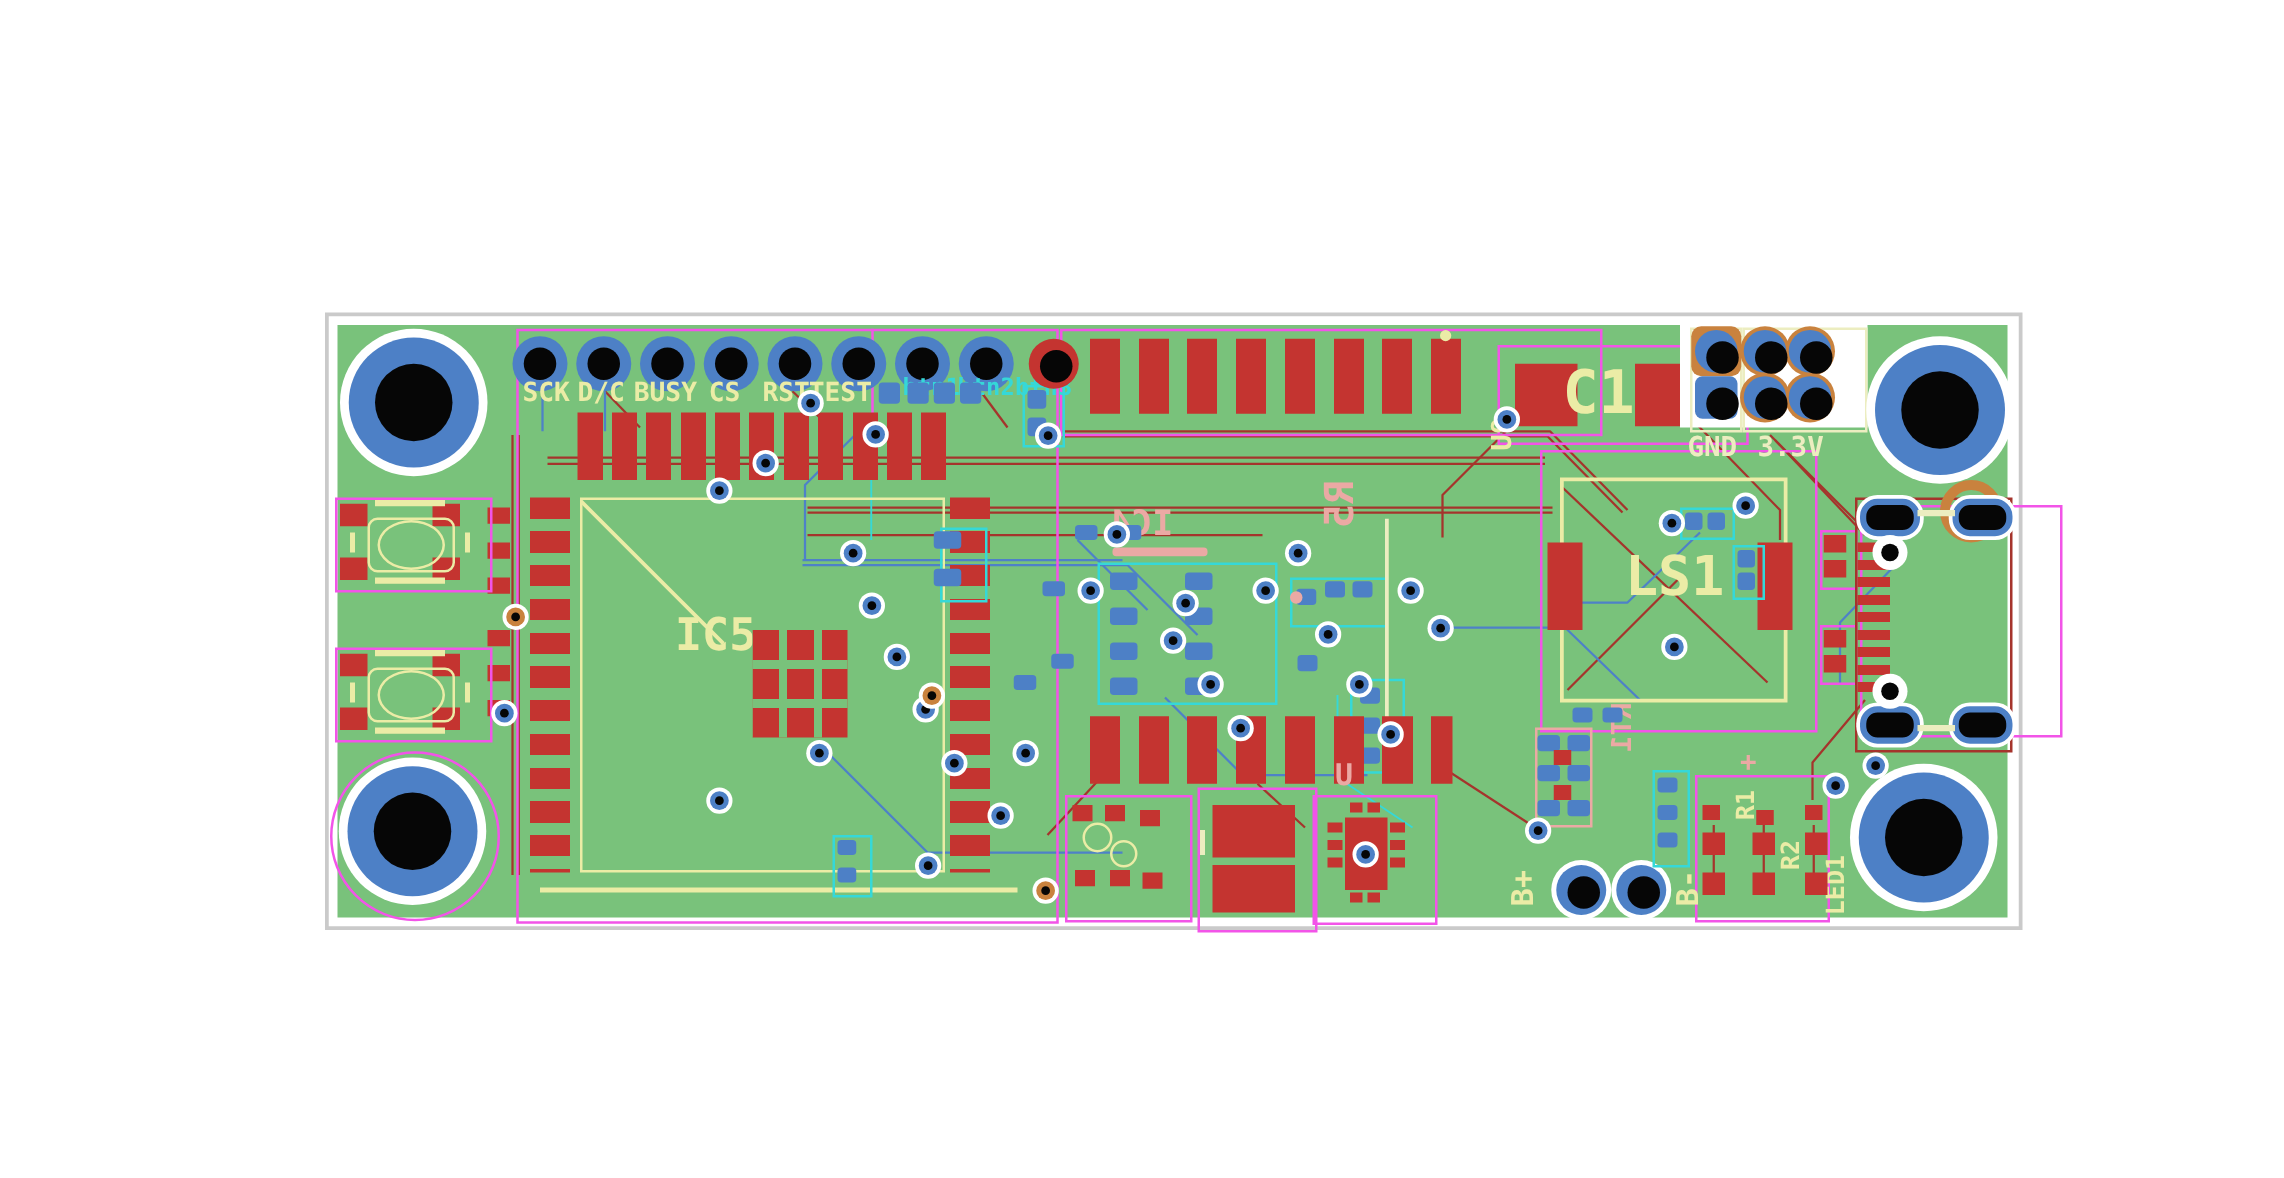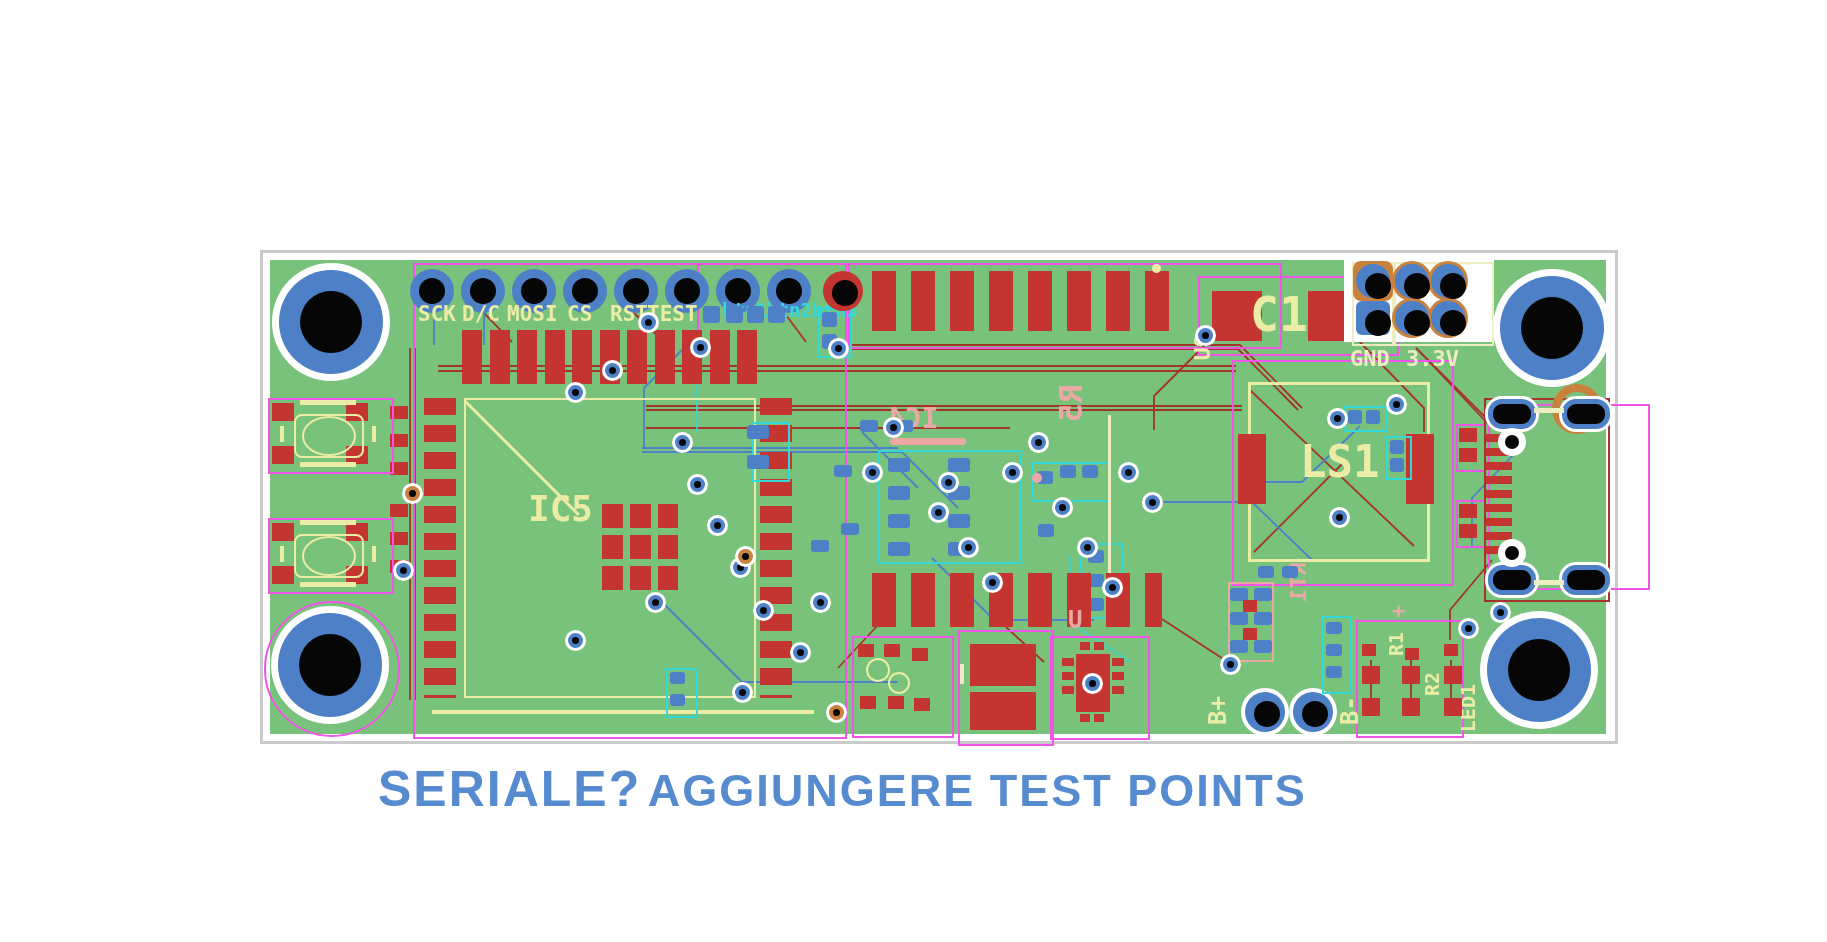--- a/index.html
+++ b/index.html
@@ -110,42 +110,42 @@
     <i class="pin" style="left:461px;top:269px"></i>
     <i class="pin" style="left:512px;top:269px"></i>
     <i class="pin" style="left:563px;top:269px"></i>
     <i class="pin" style="left:614px;top:269px"></i>
     <i class="pin" style="left:665px;top:269px"></i>
     <i class="pin" style="left:716px;top:269px"></i>
     <i class="pin" style="left:767px;top:269px"></i>
   </div>
   <u class="silk" style="left:418px;top:302px;font-size:21px">SCK</u>
   <u class="silk" style="left:462px;top:302px;font-size:21px">D/C</u>
-  <u class="silk" style="left:507px;top:302px;font-size:21px">MOSI</u>
+  <u class="silk" style="left:507px;top:302px;font-size:21px">BUSY</u>
   <u class="silk" style="left:567px;top:302px;font-size:21px">CS</u>
   <u class="silk" style="left:610px;top:302px;font-size:21px">RST</u>
   <u class="silk" style="left:647px;top:302px;font-size:21px">TEST</u>
   <u class="cy" style="left:722px;top:299px;font-size:19px">btn1</u>
   <u class="cy" style="left:766px;top:299px;font-size:19px">btn2</u>
   <u class="cy" style="left:812px;top:299px;font-size:19px">btn3</u>
   <i class="bpad" style="left:703px;top:306px;width:17px;height:17px"></i>
   <i class="bpad" style="left:726px;top:306px;width:17px;height:17px"></i>
   <i class="bpad" style="left:747px;top:306px;width:17px;height:17px"></i>
   <i class="bpad" style="left:768px;top:306px;width:17px;height:17px"></i>
   <i class="cbox" style="left:818px;top:308px;width:30px;height:46px"></i>
   <i class="bpad" style="left:822px;top:312px;width:15px;height:15px"></i>
   <i class="bpad" style="left:822px;top:334px;width:15px;height:15px"></i>
 
   <i style="left:462px;top:330px;width:298px;height:54px;background:repeating-linear-gradient(90deg,#c43430 0 20px,transparent 20px 27.5px)"></i>
 
   <i class="ybox" style="left:464px;top:398px;width:288px;height:296px;border-width:2px"></i>
   <i style="left:466px;top:400px;width:161px;height:3px;background:#ebeca6;transform:rotate(45deg);transform-origin:left top"></i>
   <i style="left:424px;top:398px;width:32px;height:300px;background:repeating-linear-gradient(180deg,#c43430 0 17px,transparent 17px 27px)"></i>
   <i style="left:760px;top:398px;width:32px;height:300px;background:repeating-linear-gradient(180deg,#c43430 0 17px,transparent 17px 27px)"></i>
-  <u class="silk" style="left:528px;top:488px;font-size:36px">IC5</u>
+  <u class="silk" style="left:540px;top:488px;font-size:36px">IC5</u>
   <i style="left:602px;top:504px;width:76px;height:86px;background:#c43430;
      background-image:repeating-linear-gradient(0deg,transparent 0 24px,#79c27b 24px 31px),repeating-linear-gradient(90deg,transparent 0 21px,#79c27b 21px 28px)"></i>
   <i style="left:432px;top:710px;width:382px;height:4px;background:#ebeca6"></i>
 
   <i class="rpad" style="left:390px;top:406px;width:18px;height:13px"></i>
   <i class="rpad" style="left:390px;top:434px;width:18px;height:13px"></i>
   <i class="rpad" style="left:390px;top:462px;width:18px;height:13px"></i>
   <i class="rpad" style="left:390px;top:504px;width:18px;height:13px"></i>
   <i class="rpad" style="left:390px;top:532px;width:18px;height:13px"></i>
   <i class="rpad" style="left:390px;top:560px;width:18px;height:13px"></i>
@@ -390,19 +390,14 @@
   <i class="via" style="left:1461px;top:621px"></i>
   <i class="via org" style="left:405px;top:486px"></i>
   <i class="via org" style="left:738px;top:549px"></i>
   <i class="via org" style="left:829px;top:705px"></i>
 
   <i class="mount" style="left:279px;top:270px"></i>
   <i class="mount" style="left:1500px;top:276px"></i>
   <i class="mount" style="left:278px;top:613px"></i>
   <i class="mount" style="left:1487px;top:618px"></i>
 
-  <div class="ann">
-    <span class="a1">SERIALE?</span>
-    <span class="a2"> </span>
-    <span class="a2">AGGIUNGERE TEST POINTS</span>
-  </div>
 
 </div>
 
 </body></html>

